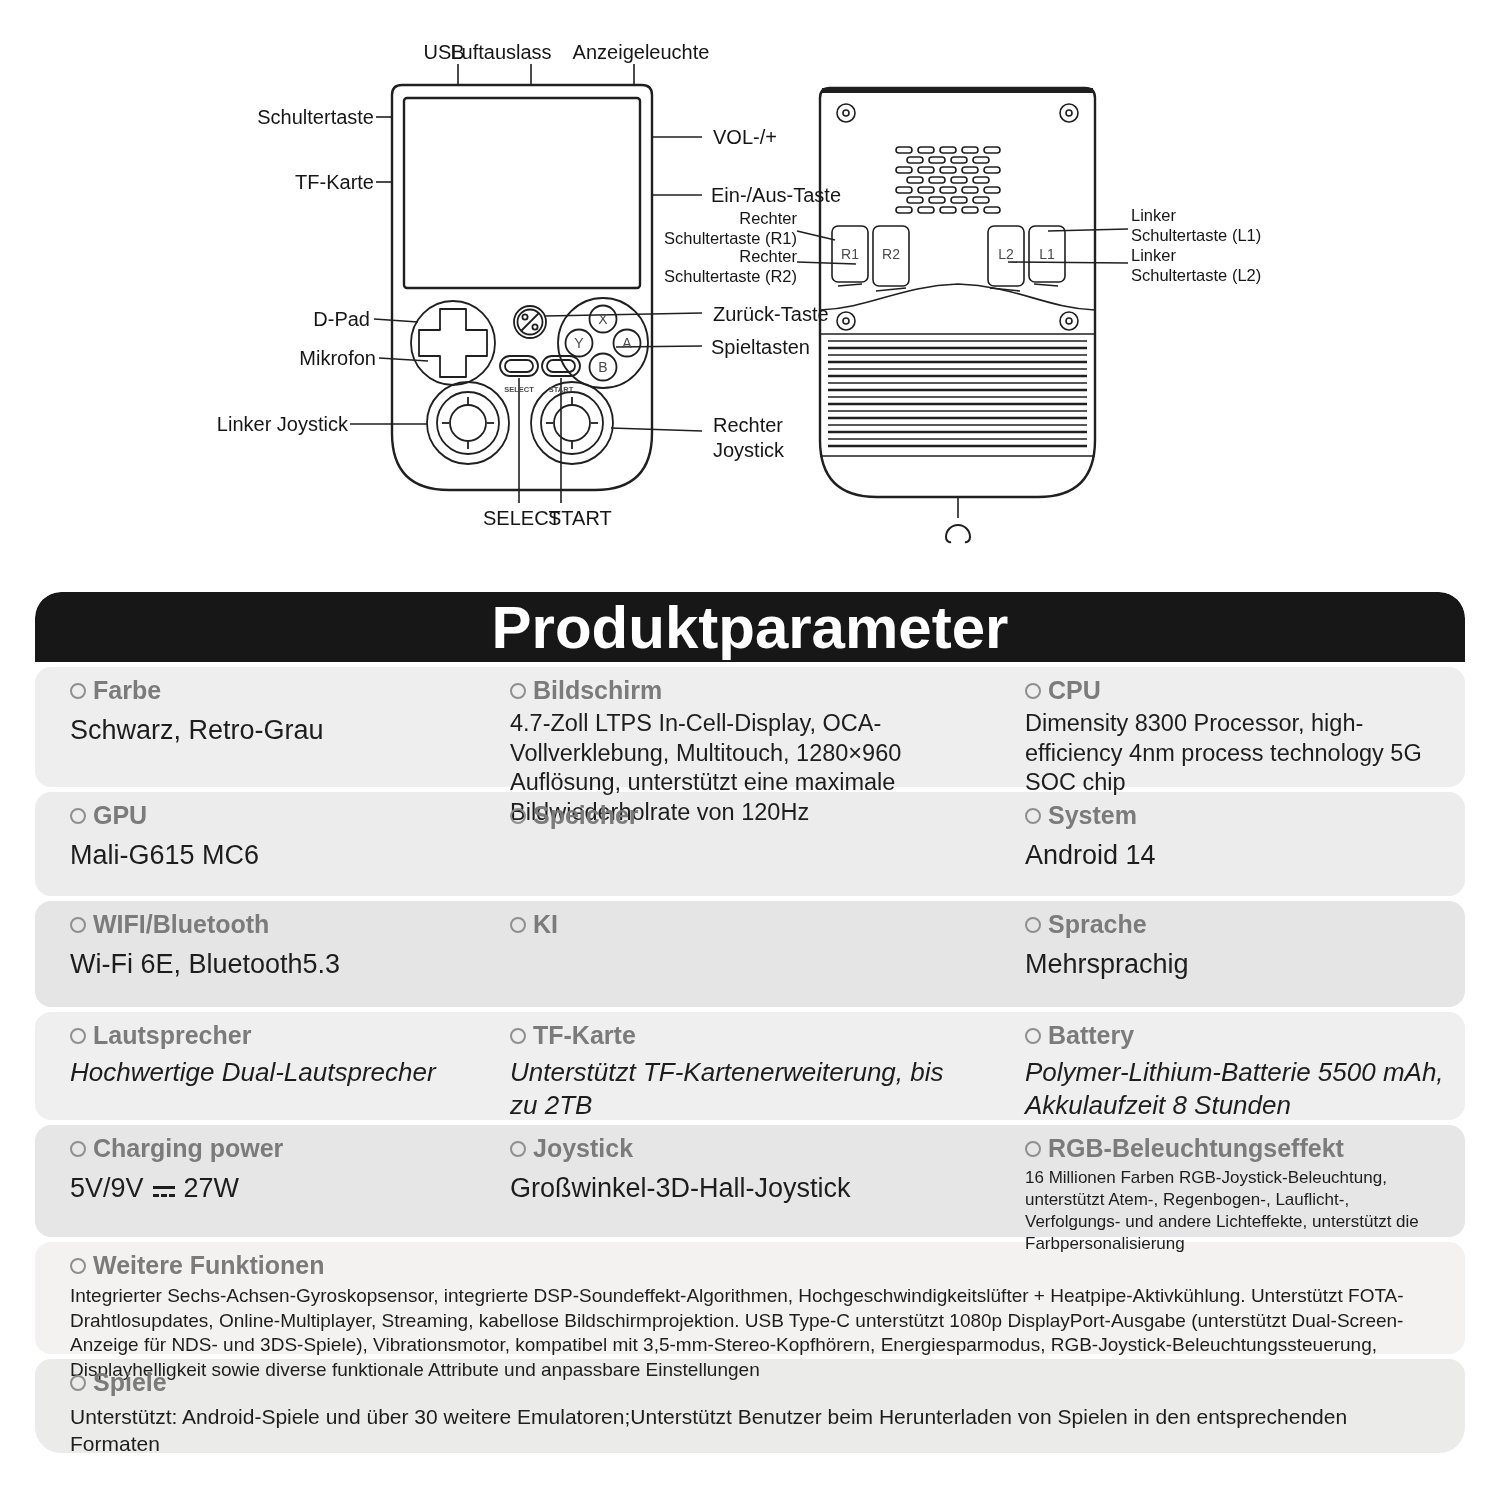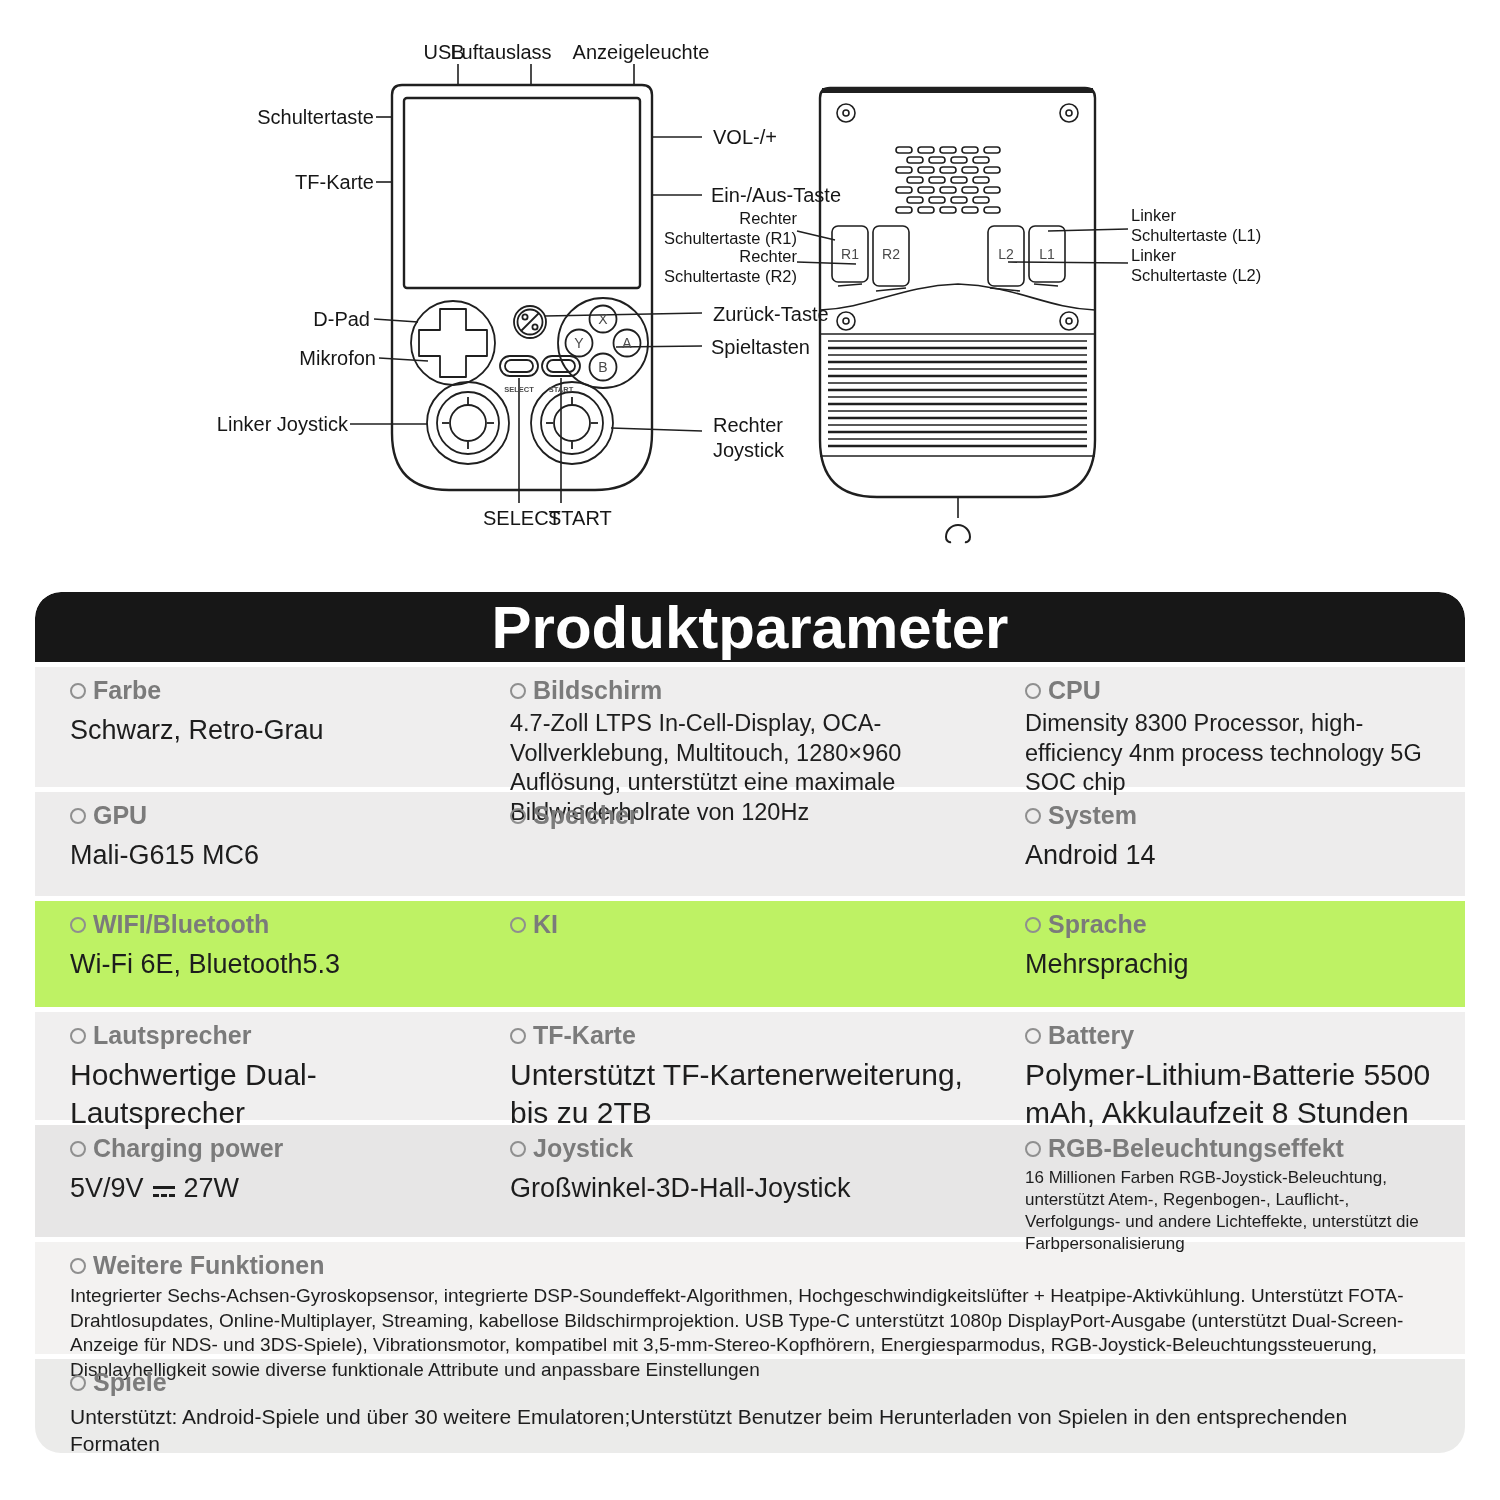--- a/index.html
+++ b/index.html
@@ -14,43 +14,43 @@
   .lab.small { font-size:16.5px; line-height:1.2; }
   .pre-r { white-space:pre-line; text-align:right; }
   .pre-l { white-space:pre-line; }
   .cx { transform:translateX(-50%); }
 
   
   .panel { position:absolute; left:35px; top:592px; width:1430px; border-radius:26px; overflow:hidden; }
   .panel-header { height:70px; background:#171717; border-radius:26px 26px 0 0;
     display:flex; align-items:center; justify-content:center; }
   .panel-title { color:#ffffff; font-size:60px; font-weight:bold; letter-spacing:0; }
-  .prow { display:grid; grid-template-columns:440px 515px 475px; margin-top:5px; }
+  .prow { display:grid; grid-template-columns:440px 515px 475px; margin-top:5px;border-radius:16px; }
   .prow.full { grid-template-columns:1430px; }
   .cell { padding:9px 18px 0 35px; }
   .cell-label { display:flex; align-items:center; margin-bottom:4px; }
   .bullet { width:16px; height:16px; border:2px solid #8f8f8f; border-radius:50%;
     display:inline-block; margin-right:7px; flex:none; }
   .cell-label span.lt { font-size:25px; font-weight:bold; color:#7b7b7b; }
   .cell-body { color:#1d1d1d; }
   .lg { font-size:27px; line-height:1.3; margin-top:8px; }
   .md { font-size:23.5px; line-height:1.26; margin-top:2px; }
   .sm { font-size:17px; line-height:1.3; margin-top:2px; }
   .smw { font-size:19px; line-height:1.29; margin-top:4px; }
   .sp { font-size:21px; line-height:1.3; margin-top:6px; }
-  .b2 { font-size:30px; line-height:1.25; margin-top:6px; }
+  .b2 { font-size:26px; line-height:1.25; margin-top:6px;font-style:italic; }
 
   
   .dc { display:inline-block; width:22px; height:11px; margin:0 9px;
     border-top:3px solid #1d1d1d; border-bottom:3px dashed #1d1d1d; }
 
   
   .r1 { background:#efeeee; height:120px; }
   .r2 { background:#edecec; height:104px; }
-  .r3 { background:#bef264; height:106px; }
+  .r3 { background:#e5e5e5; height:106px; }
   .r4 { background:#f0efef; height:108px; }
   .r5 { background:#e7e6e6; height:112px; }
   .r6 { background:#f3f2f1; height:112px; }
   .r7 { background:#ebebea; height:94px; }
 
   svg text { font-family:"Liberation Sans","DejaVu Sans",sans-serif; fill:#4a4a4a; }
 </style>
 </head>
 <body>
 

